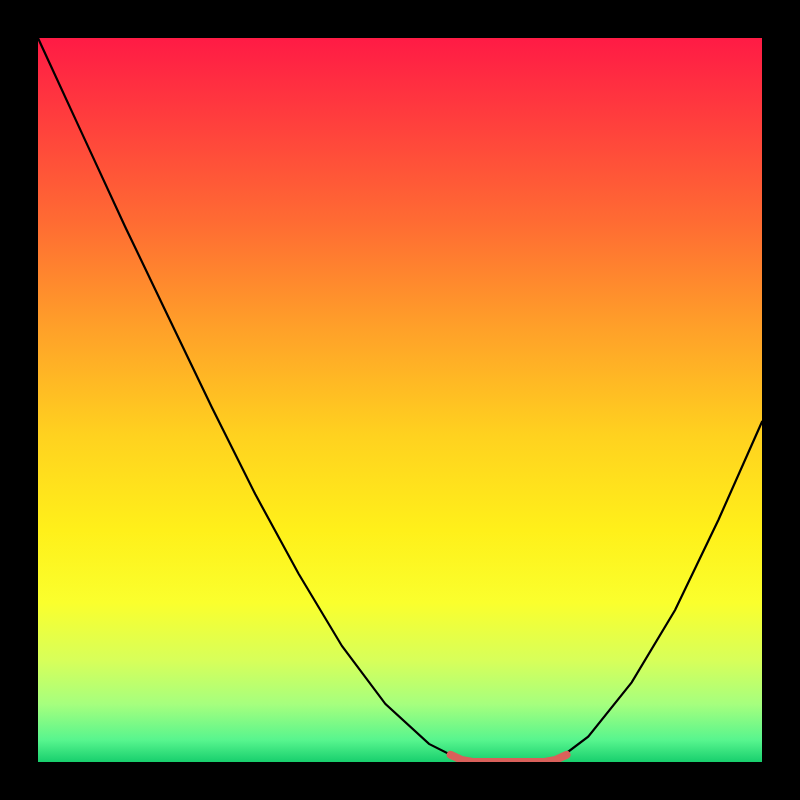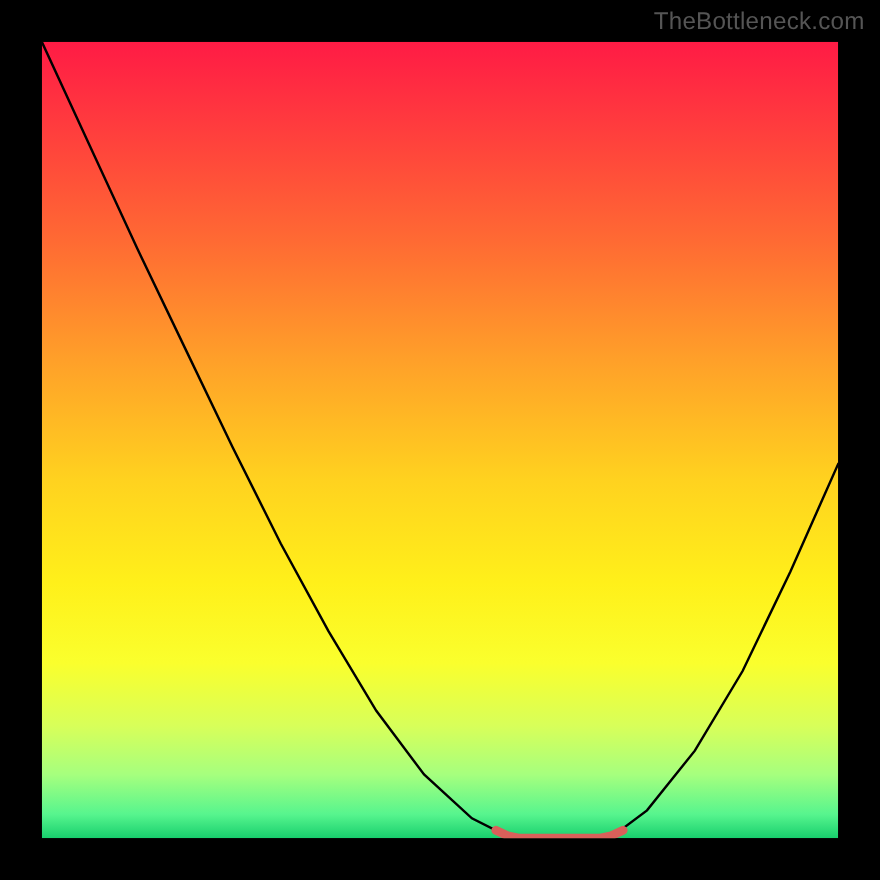--- a/index.html
+++ b/index.html
@@ -37,21 +37,20 @@
   .plot-area svg {
     display: block;
     width: 724px;
     height: 724px;
   }
 </style>
 </head>
 <body>
 
 <div class="frame">
-  <div class="watermark">TheBottleneck.com</div>
 
   <div class="plot-area">
     <svg viewBox="0 0 724 724">
       <defs>
         <linearGradient id="bg-grad" x1="0" y1="0" x2="0" y2="1">
 
         <stop offset="0.0%" stop-color="#ff1b45"></stop>
             <stop offset="10.0%" stop-color="#ff3a3e"></stop>
             <stop offset="25.0%" stop-color="#ff6a33"></stop>
             <stop offset="40.0%" stop-color="#ffa029"></stop>

